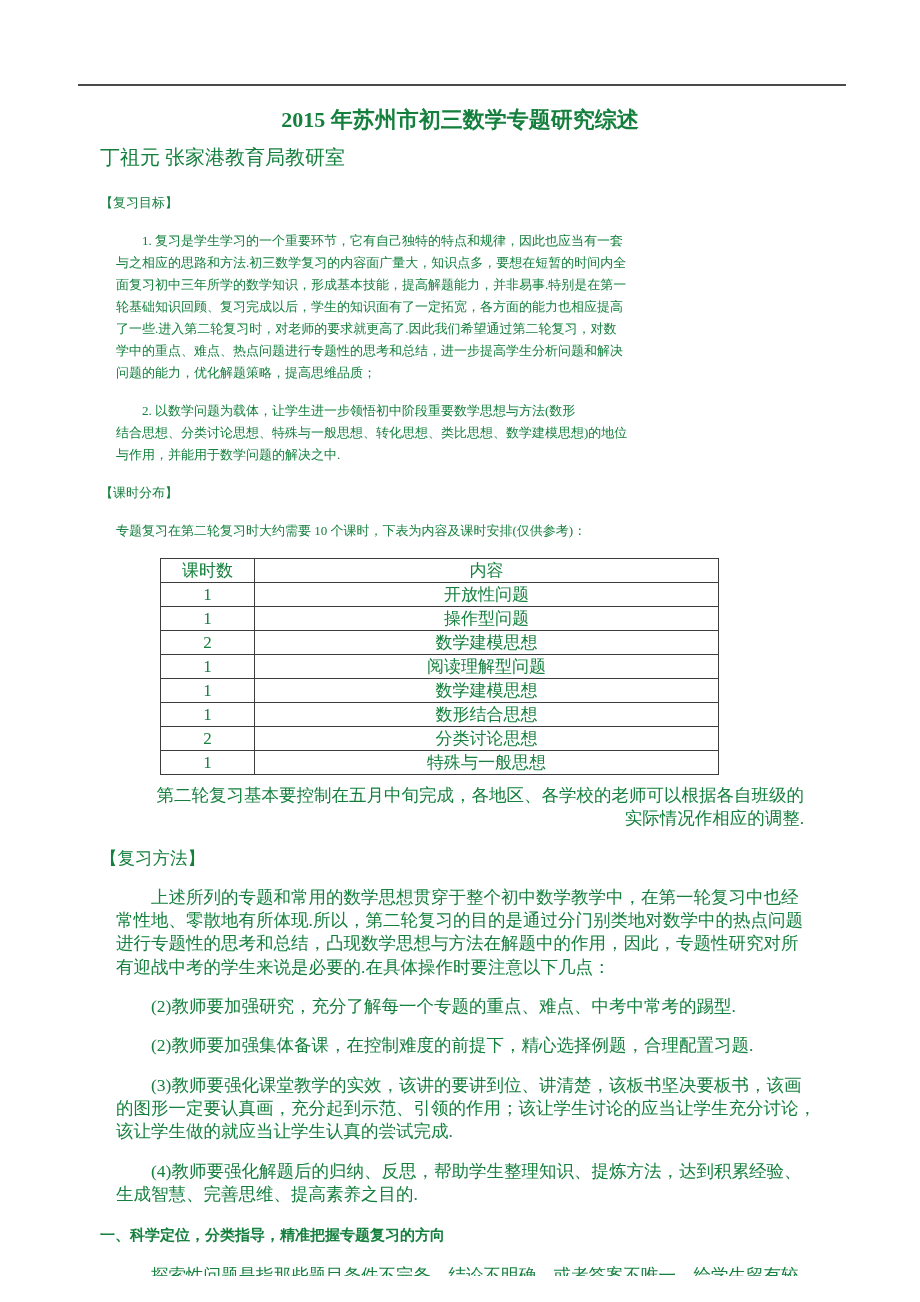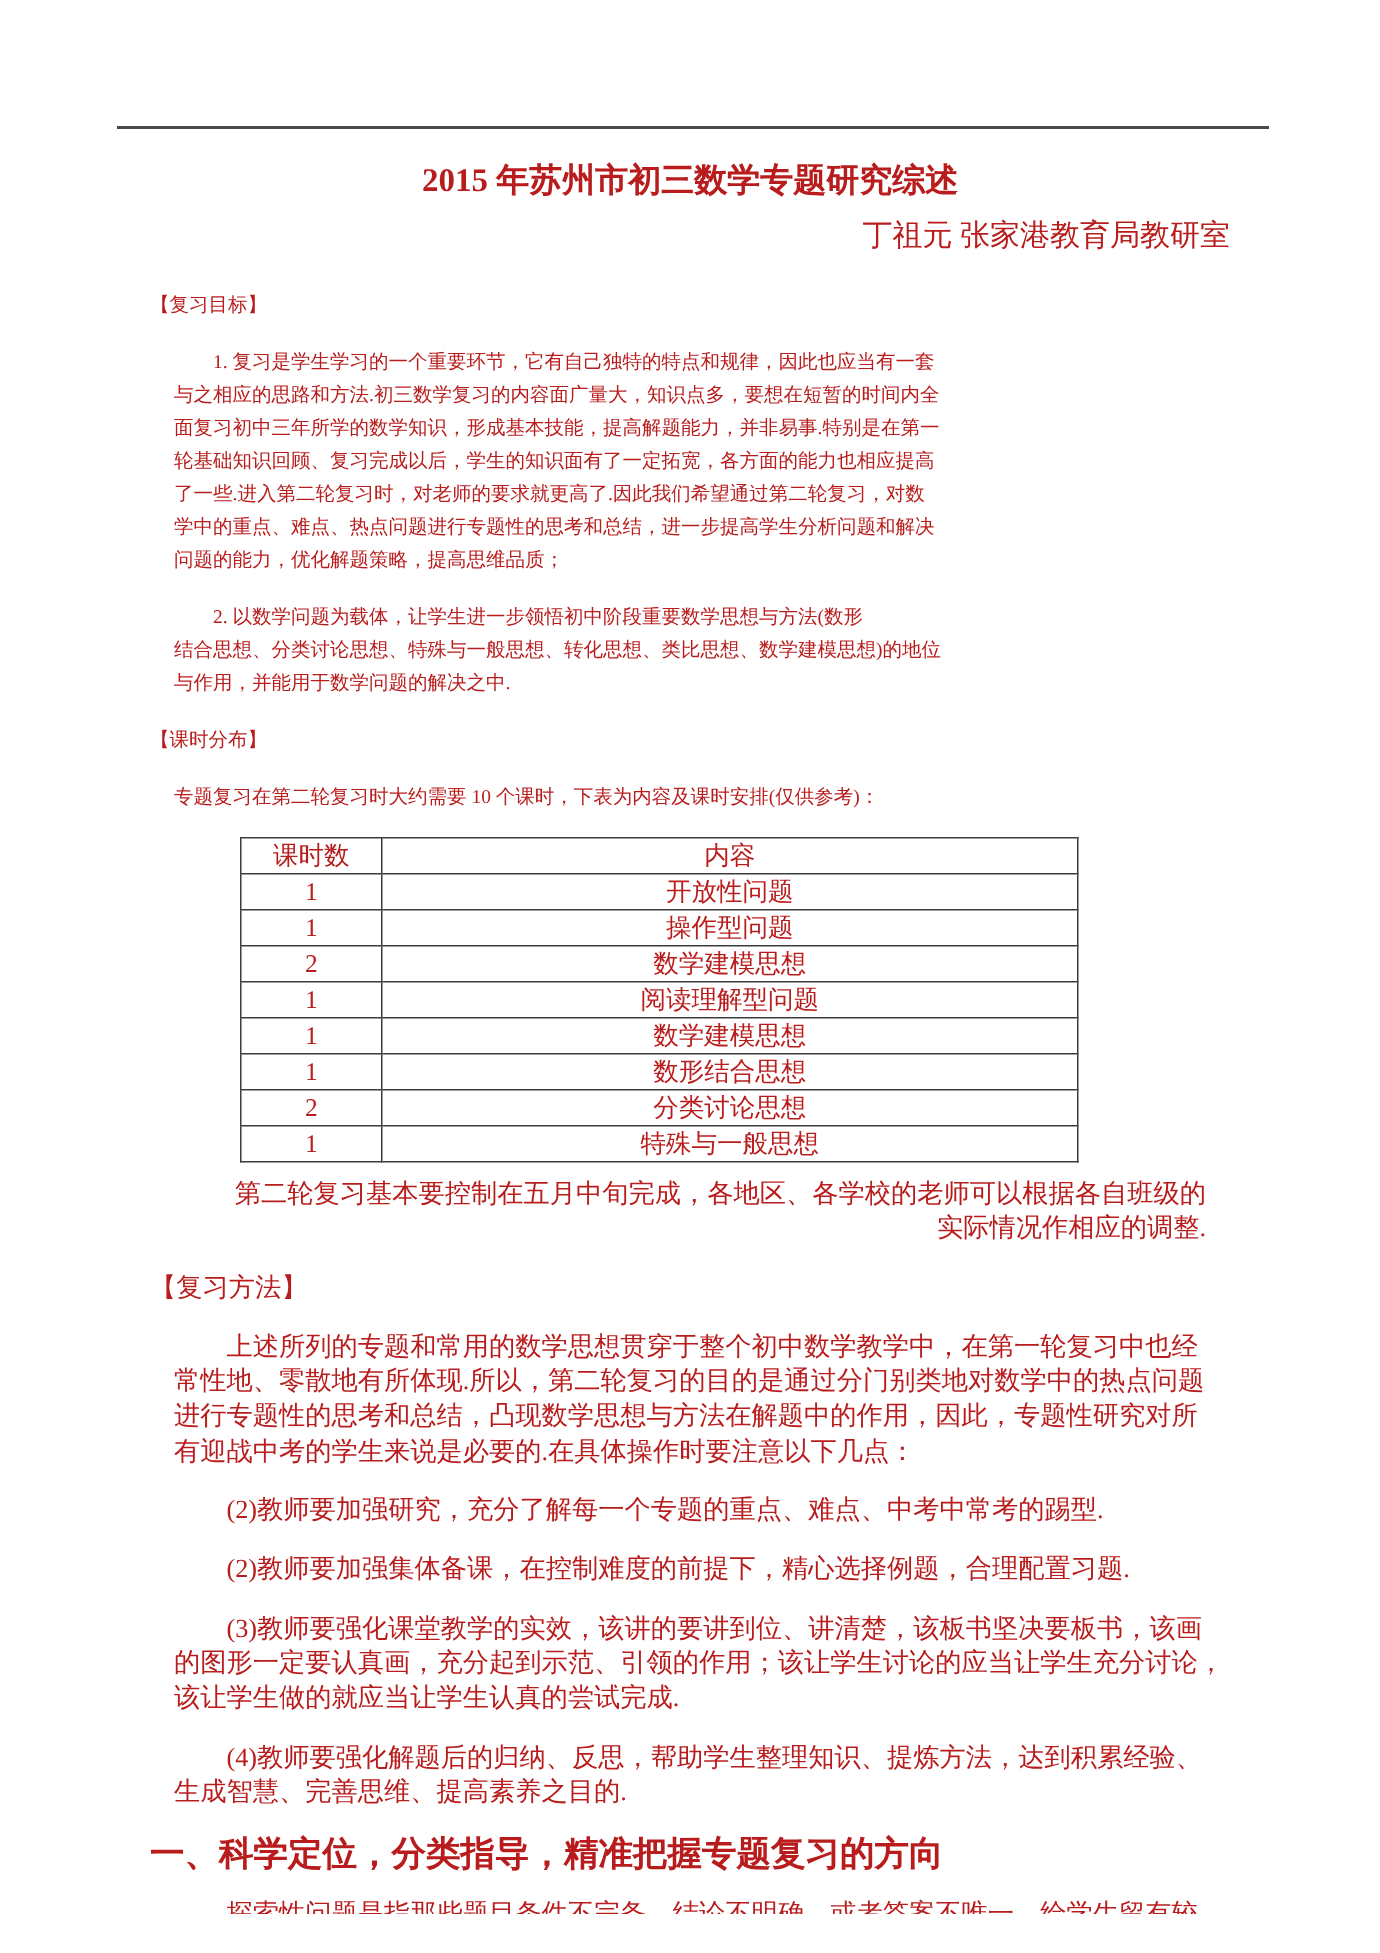--- a/index.html
+++ b/index.html
@@ -2,21 +2,21 @@
 <html><head>
 <meta charset="utf-8">
 <style>
   html, body { margin: 0; padding: 0; background: #ffffff; }
   .page {
     position: relative;
     width: 920px;
     height: 1276px;
     background: #ffffff;
     font-family: "Liberation Serif", "DejaVu Serif", serif;
-    color: #b91c1c;
+    color: #15803d;
     overflow: hidden;
   }
   .header-rule {
     position: absolute;
     left: 78px;
     top: 84px;
     width: 768px;
     height: 2px;
     background: #4a4a4a;
   }
@@ -28,21 +28,21 @@
   }
   .doc-title {
     font-size: 22px;
     font-weight: bold;
     text-align: center;
     line-height: 32px;
     white-space: pre;
   }
   .doc-byline {
     font-size: 20px;
-    text-align: right;
+    text-align: left;
     line-height: 26px;
     margin-top: 8px;
     white-space: pre;
   }
   .upper { font-size: 13px; line-height: 22px; }
   .lower { font-size: 17.5px; line-height: 23.3px; }
   .para { white-space: pre; margin: 16px; }
   .indent { text-indent: 2em; }
   .section-label { white-space: pre; }
   .goal-label { margin-top: 22px; }
@@ -58,21 +58,21 @@
     padding: 0;
     height: 23px;
     line-height: 23px;
   }
   .col-hours { width: 94px; }
   .col-content { width: 464px; }
   .after-table { margin-top: 9px; text-align: right; }
   .bold-heading {
     font-family: "Liberation Sans", "DejaVu Sans", sans-serif;
     font-weight: bold;
-    font-size: 23px;
+    font-size: 15px;
     line-height: 26px;
     white-space: pre;
     margin: 0;
   }
   .h1-space { margin-top: 2px; }
   .item4-space { margin-top: 4px; }
 </style>
 </head>
 <body>
 

